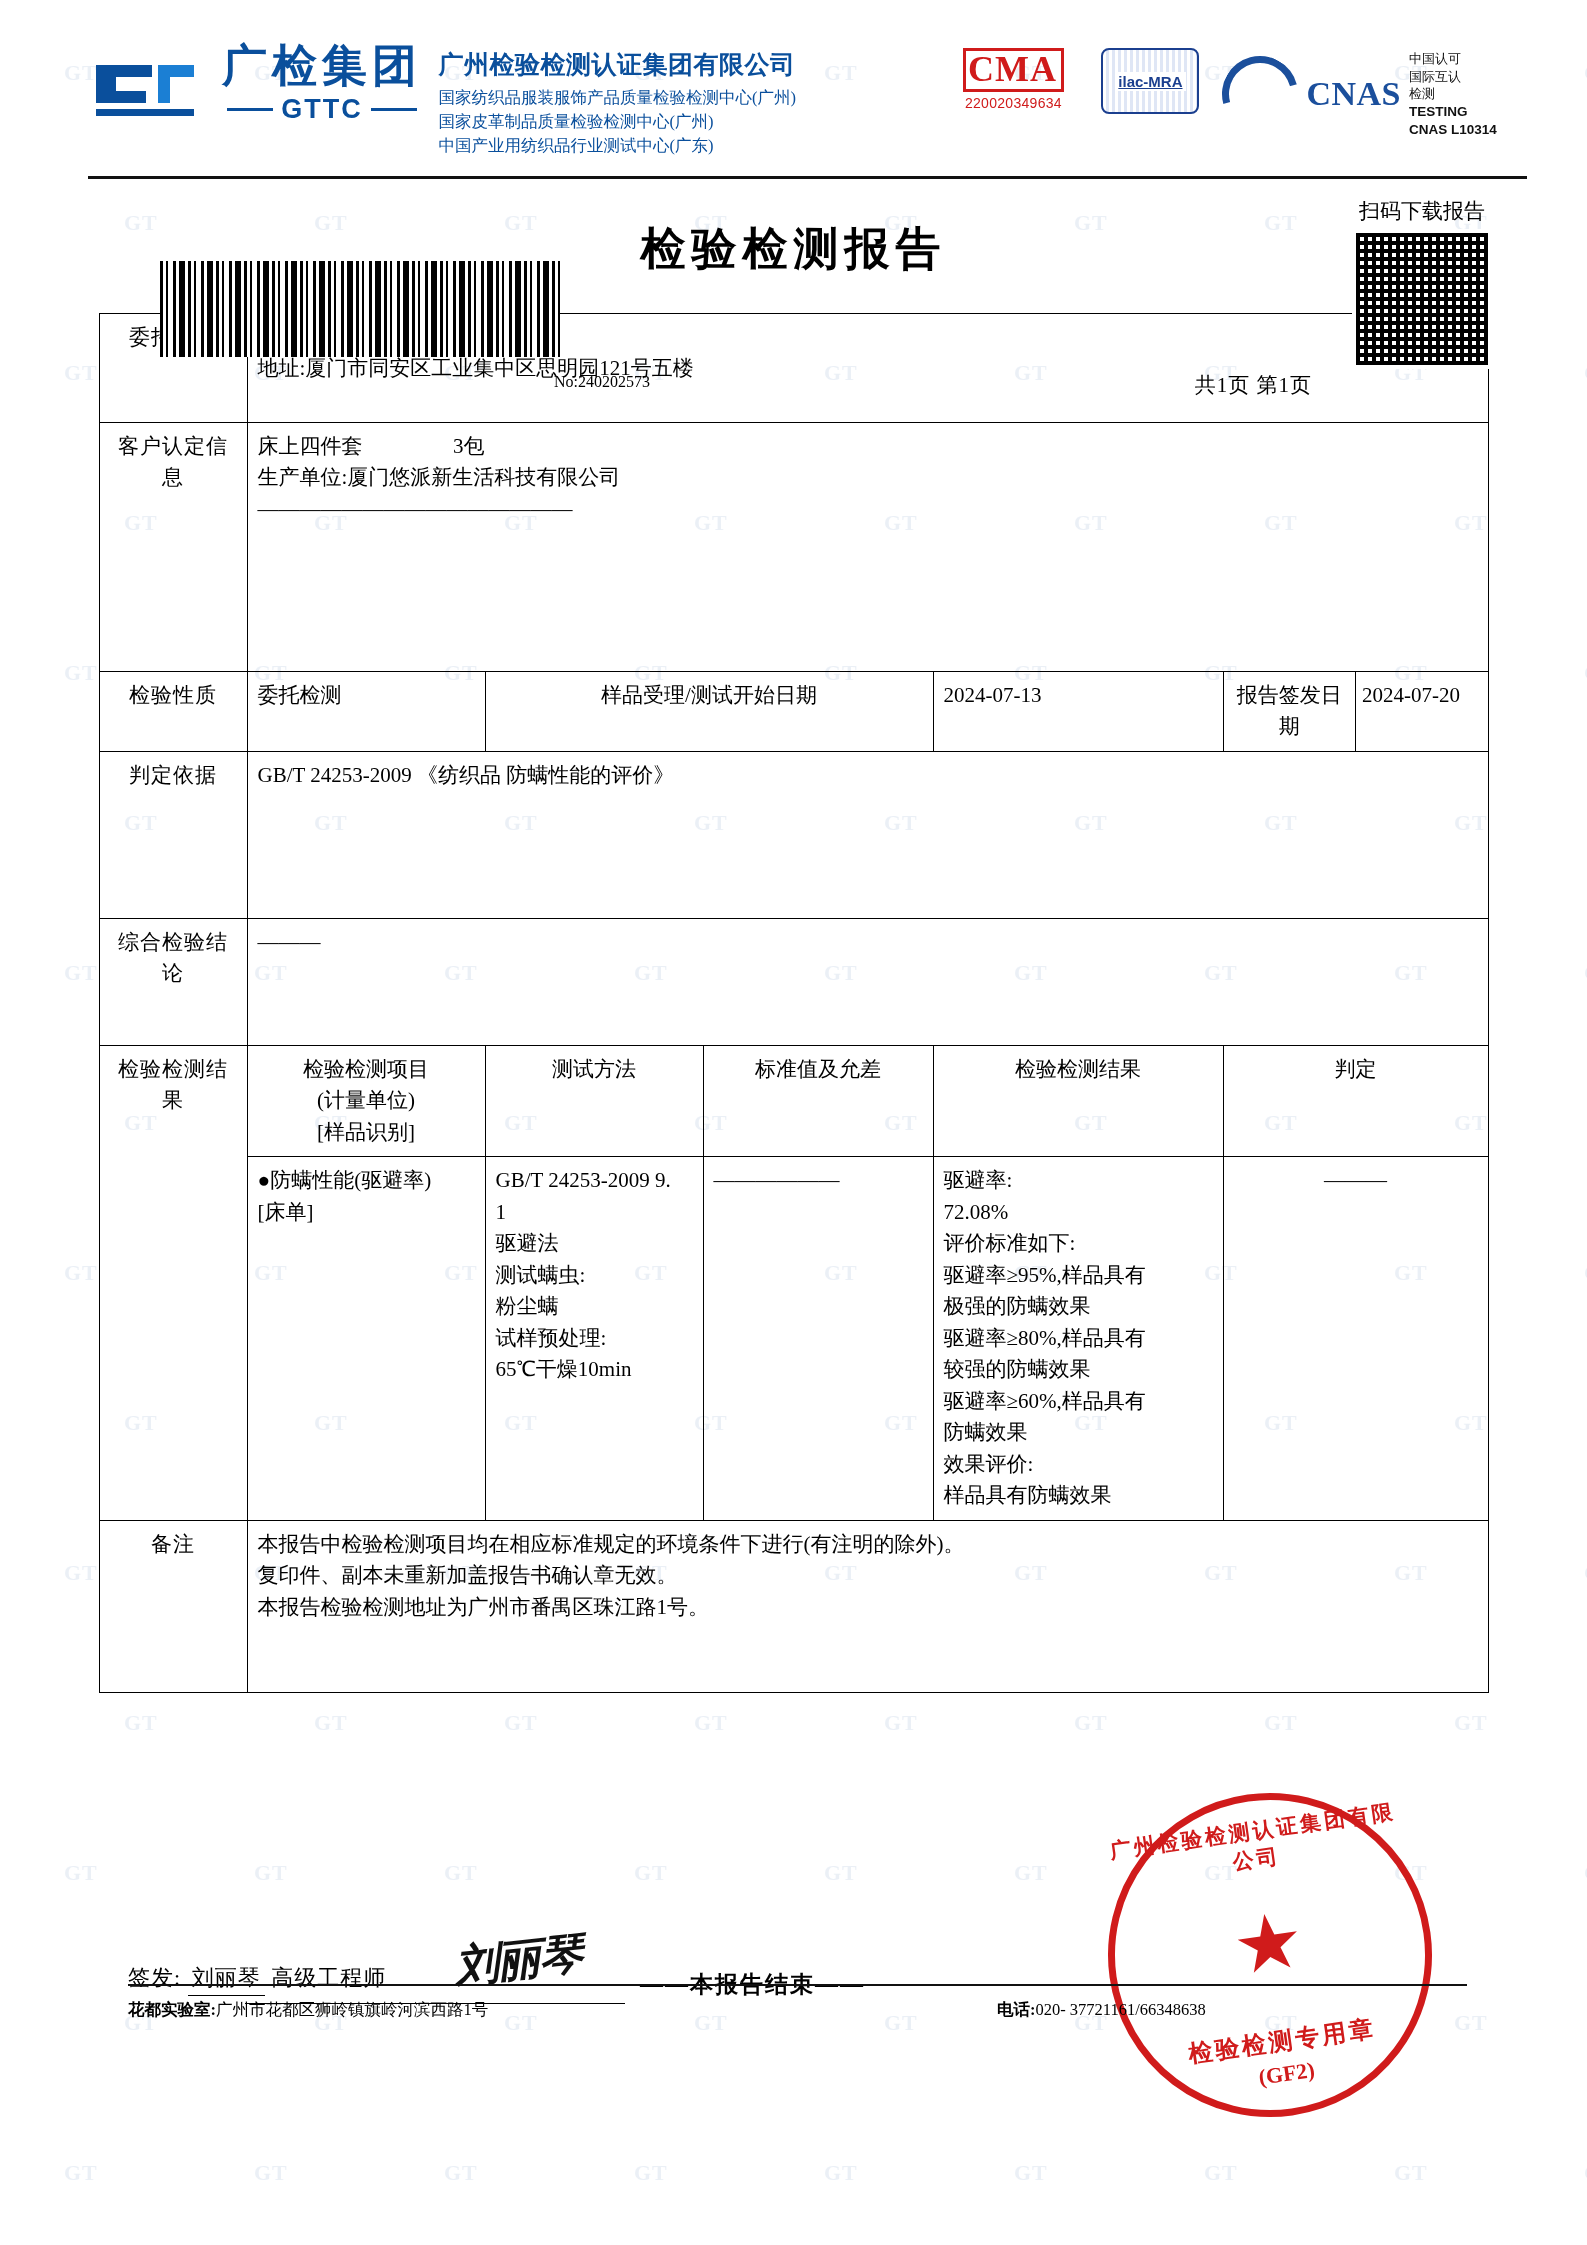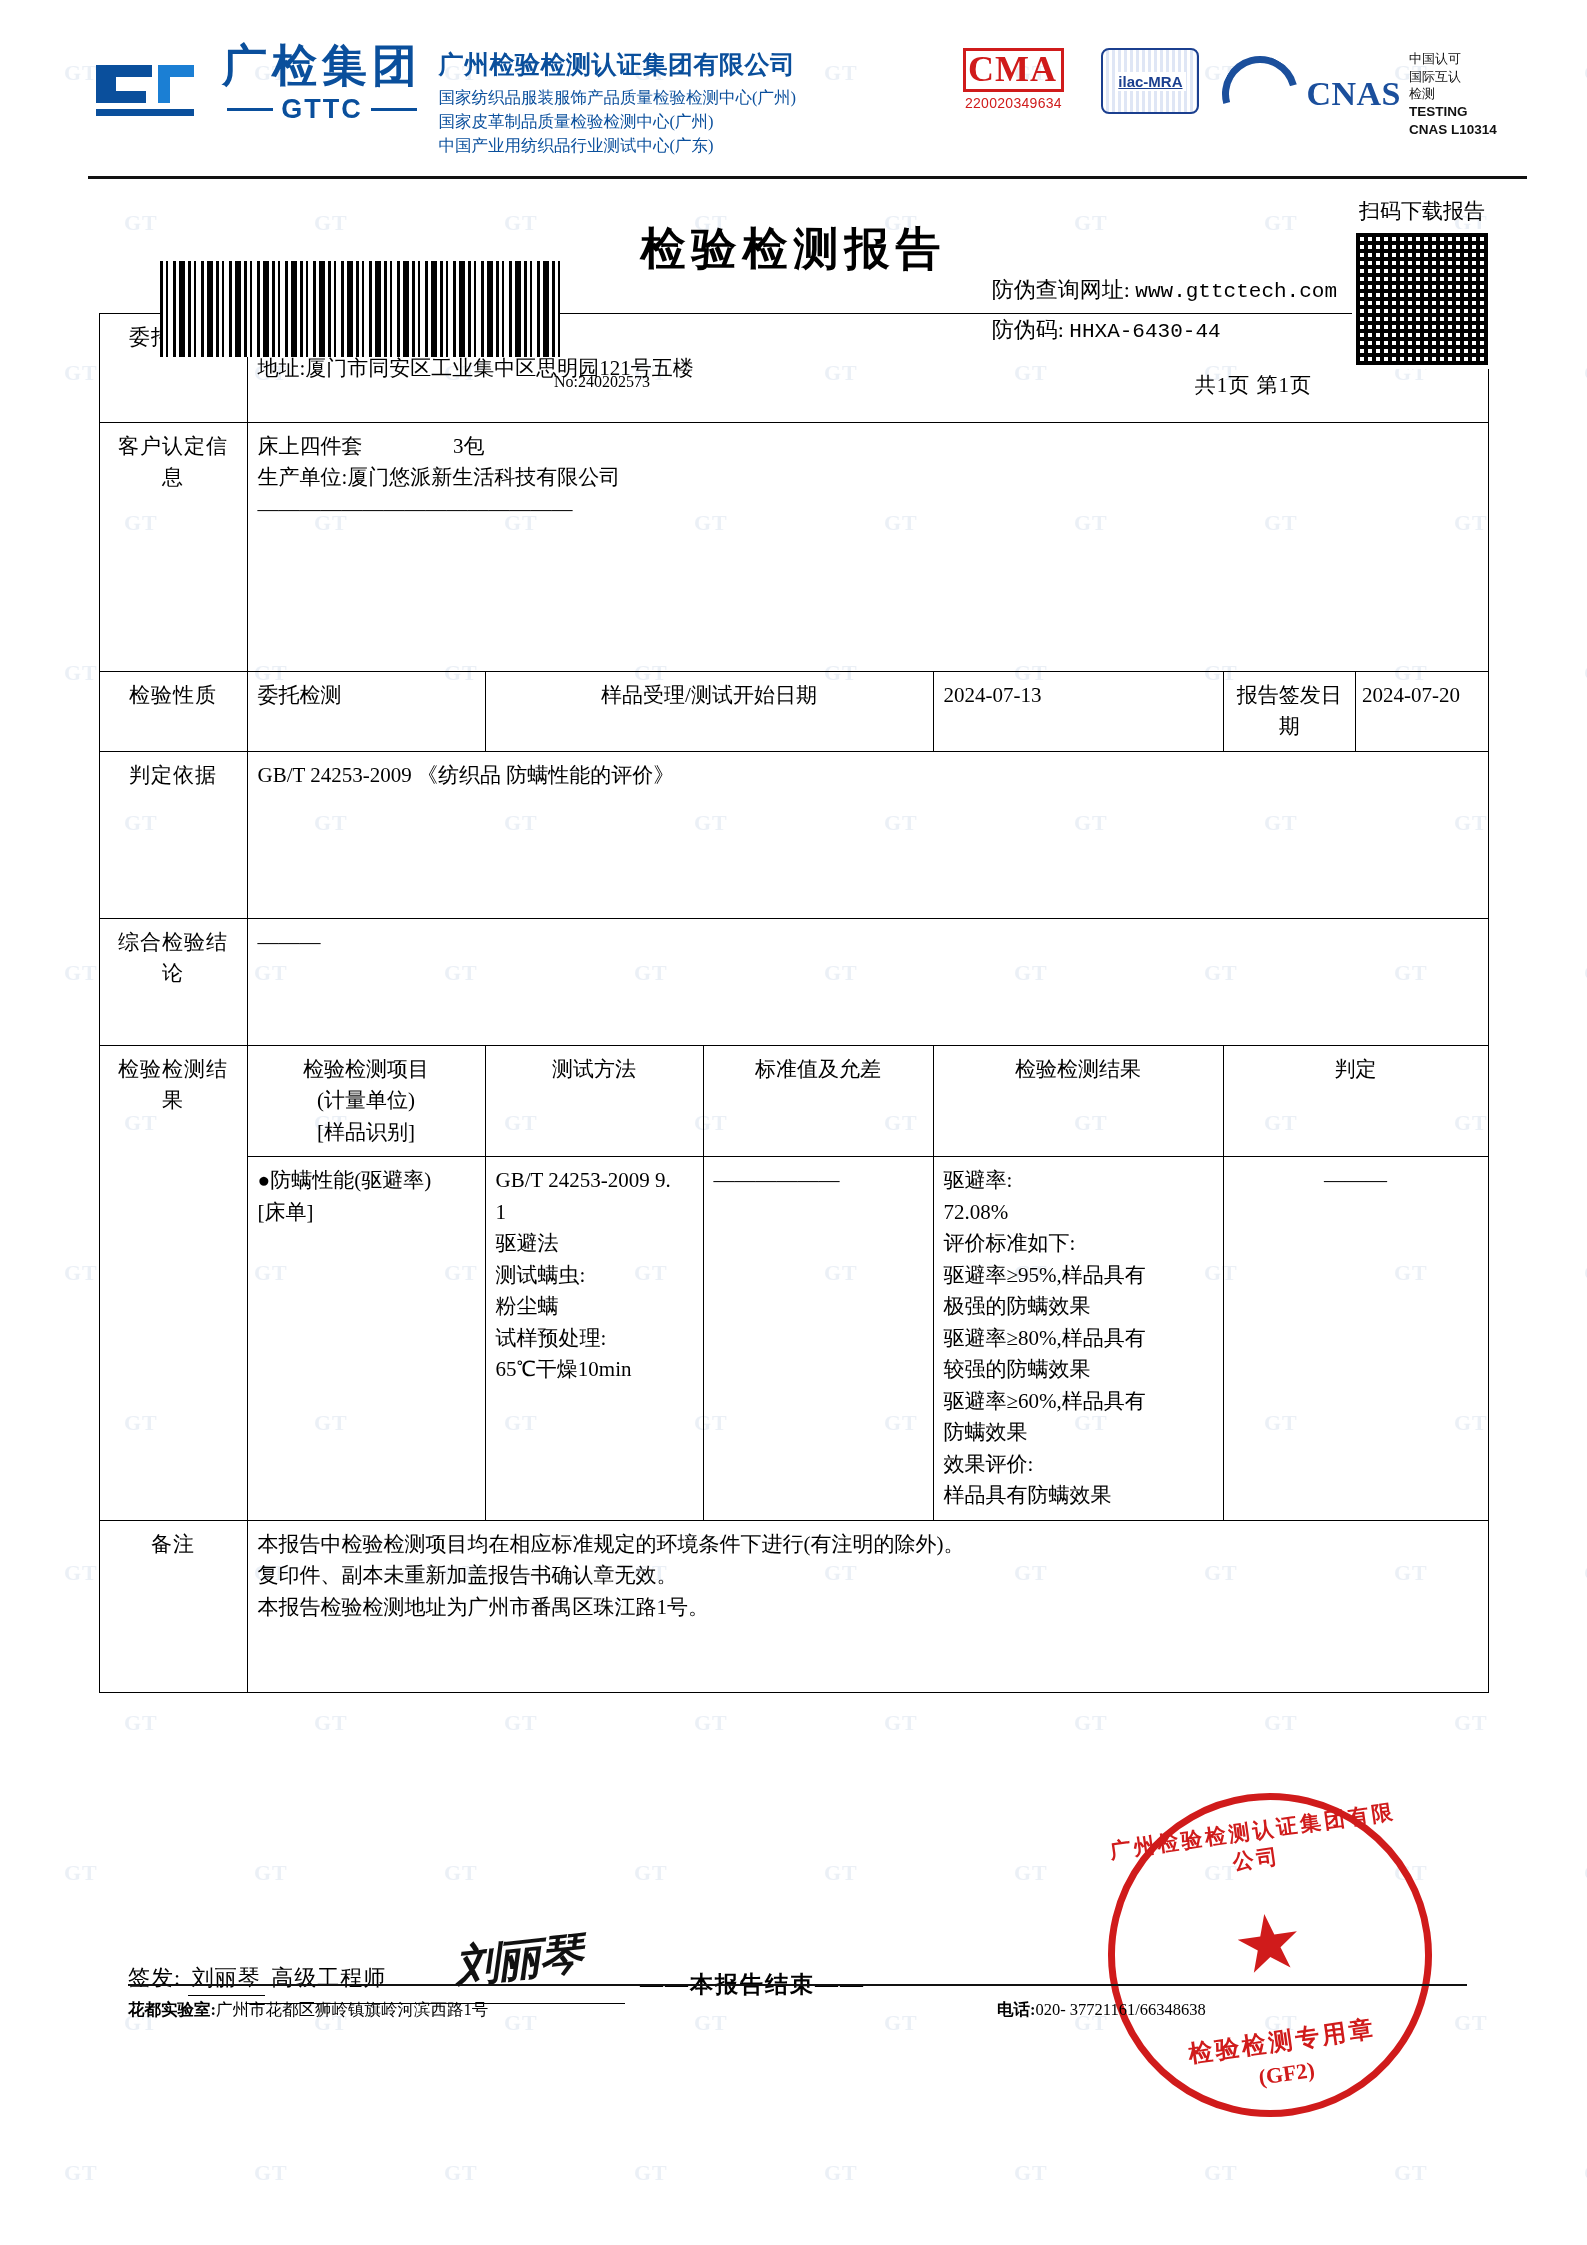--- a/index.html
+++ b/index.html
@@ -616,30 +616,20 @@
     <div class="hrule"></div>
 
     <div class="title-row">
       <div class="doc-title">检验检测报告</div>
 
       <div class="qr-wrap">
         <div class="qr-label">扫码下载报告</div>
         <div class="qr"></div>
       </div>
 
-      <div class="anti-fake">
-        <div>
-          <span>防伪查询网址:</span>
-          <span class="v">www.gttctech.com</span>
-        </div>
-        <div>
-          <span>防伪码:</span>
-          <span class="v">HHXA-6430-44</span>
-        </div>
-      </div>
 
       <div class="barcode-wrap">
         <div class="barcode"></div>
         <div class="barcode-no">No:240202573</div>
       </div>
 
       <div class="page-count">共1页 第1页</div>
     </div>
 
     <table class="main">

